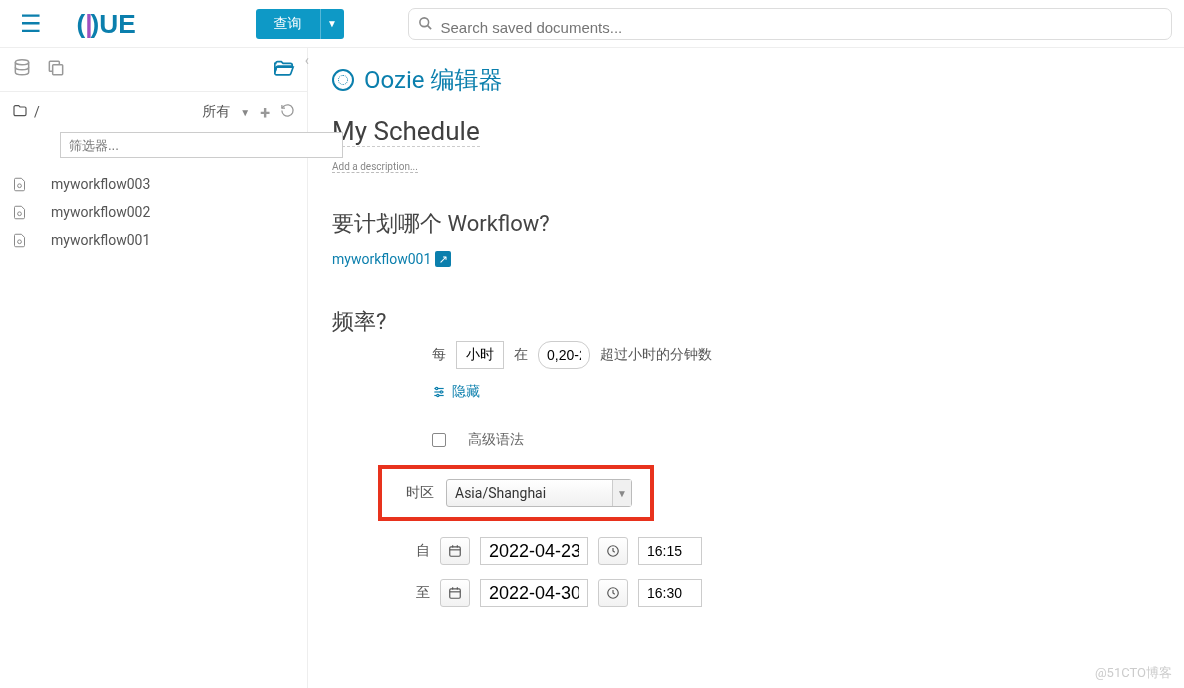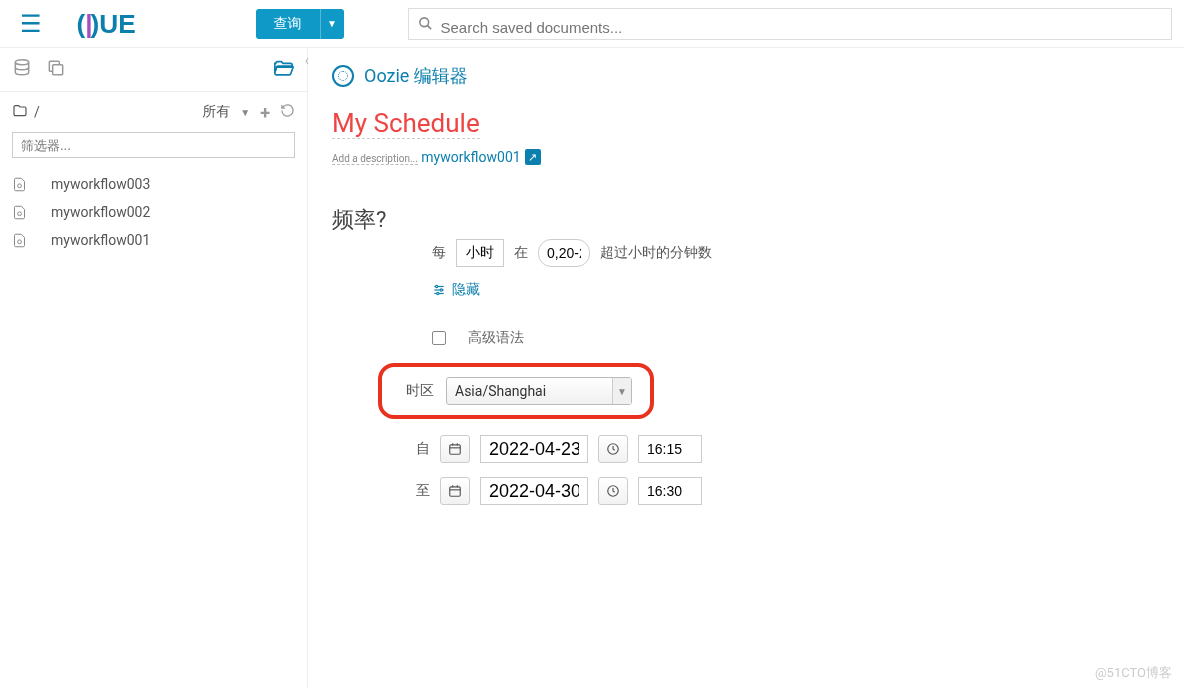--- a/index.html
+++ b/index.html
@@ -7,72 +7,72 @@
 
 
 .topbar { height: 48px; display: flex; align-items: center; padding: 0 12px; border-bottom: 1px solid #eee; }
 .hamburger { font-size: 24px; color: #0b7fad; cursor: pointer; padding: 0 8px; }
 .logo { margin-left: 24px; display: flex; align-items: center; }
 .logo svg { height: 28px; }
 .query-btn-group { margin-left: 72px; display: flex; }
 .query-btn { background: #0e99c6; color: #fff; border: none; height: 30px; padding: 0 18px; font-size: 14px; cursor: pointer; border-radius: 3px 0 0 3px; }
 .query-dropdown { background: #0e99c6; color: #fff; border: none; border-left: 1px solid rgba(255,255,255,0.3); height: 30px; width: 24px; cursor: pointer; border-radius: 0 3px 3px 0; font-size: 10px; }
 .search-wrap { margin-left: 64px; flex: 1; position: relative; }
-.search-input { width: 100%; height: 32px; border: 1px solid #ddd; border-radius: 0; padding: 8px 10px 0 32px; font-size: 15px; color: #888; }
+.search-input { width: 100%; height: 32px; border: 1px solid #ddd; border-radius: 7px; padding: 8px 10px 0 32px; font-size: 15px; color: #888; }
 .search-icon { position: absolute; left: 10px; top: 8px; color: #888; }
 
 
 .main { display: flex; height: calc(100% - 48px); }
 .sidebar { width: 308px; border-right: 1px solid #eee; display: flex; flex-direction: column; position: relative; }
 .collapse-caret { position: absolute; top: 4px; right: -2px; color: #bbb; font-size: 14px; }
 
 
 .sb-top { height: 44px; display: flex; align-items: center; padding: 0 12px; border-bottom: 1px solid #eee; }
 .sb-top-left { display: flex; gap: 14px; color: #999; }
 .sb-top-left svg { width: 20px; height: 20px; }
 .sb-top-right { margin-left: auto; color: #0b7fad; }
 
 
 .sb-path { height: 40px; display: flex; align-items: center; padding: 0 12px; color: #555; gap: 6px; }
 .sb-path-right { margin-left: auto; display: flex; align-items: center; gap: 10px; color: #999; }
 
 
 .sb-filter { padding: 0 12px 8px; }
-.sb-filter input { width: 100%; height: 26px; border: 1px solid #ccc; padding: 0 8px; font-size: 13px; color: #4d7c0f; }
+.sb-filter input { width: 100%; height: 26px; border: 1px solid #ccc; padding: 0 8px; font-size: 13px; color: #4d7c0f; margin-left: 48px; }
 
 
 .sb-files { padding: 4px 12px; }
 .sb-file { display: flex; align-items: center; gap: 24px; height: 28px; color: #555; cursor: pointer; }
 .sb-file svg { width: 15px; height: 15px; color: #888; }
 
 
 .content { flex: 1; padding: 16px 24px; overflow-y: auto; }
-.editor-header { display: flex; align-items: center; gap: 10px; color: #0b7fad; font-size: 18px; margin-bottom: 20px; }
+.editor-header { display: flex; align-items: center; gap: 10px; color: #0b7fad; font-size: 24px; margin-bottom: 20px; }
 .editor-header .oozie-icon { width: 22px; height: 22px; border: 2px solid #0b7fad; border-radius: 50%; display: flex; align-items: center; justify-content: center; }
 .editor-header .oozie-icon::after { content: ""; width: 8px; height: 8px; border: 1px dotted #0b7fad; border-radius: 50%; }
 
-.schedule-title { font-size: 26px; color: #ef4444; border-bottom: 1px dashed #ccc; display: inline-block; margin-bottom: 10px; font-weight: 400; }
+.schedule-title { font-size: 26px; color: #404040; border-bottom: 1px dashed #ccc; display: inline-block; margin-bottom: 10px; font-weight: 400; }
 .add-desc { color: #888; font-size: 10px; border-bottom: 1px dashed #bbb; display: inline-block; margin-bottom: 36px; cursor: pointer; }
 
 .section-title { font-size: 22px; color: #444; margin-bottom: 12px; }
 .workflow-link { color: #0b7fad; font-size: 14px; display: inline-flex; align-items: center; gap: 4px; margin-bottom: 40px; }
 .workflow-link .ext-icon { background: #0b7fad; color: #fff; width: 16px; height: 16px; display: inline-flex; align-items: center; justify-content: center; border-radius: 2px; font-size: 11px; }
 
 .freq-section { font-size: 22px; color: #444; margin-bottom: 4px; }
 .freq-row { display: flex; align-items: center; gap: 10px; margin-left: 100px; margin-bottom: 14px; color: #555; }
 .freq-input { border: 1px solid #ccc; height: 28px; padding: 0 8px; font-size: 14px; }
 .freq-input.small { width: 48px; text-align: center; }
 .freq-input.med { width: 52px; text-align: left; border-radius: 13px; }
 .hide-link { color: #0b7fad; display: flex; align-items: center; gap: 6px; margin-left: 100px; margin-bottom: 30px; cursor: pointer; font-size: 14px; }
 .hide-link svg { width: 14px; height: 14px; }
 
 .adv-row { margin-left: 100px; display: flex; align-items: center; gap: 22px; color: #666; margin-bottom: 16px; }
 .checkbox { width: 14px; height: 14px; border: 1.5px solid #888; border-radius: 2px; }
 
-.highlight-box { border: 4px solid #e8321d; border-radius: 16px; padding: 10px 18px 10px 10px; margin-left: 46px; display: inline-flex; align-items: center; gap: 12px; margin-bottom: 16px; }
+.highlight-box { border: 4px solid #e8321d; border-radius: 0; padding: 10px 18px 10px 10px; margin-left: 46px; display: inline-flex; align-items: center; gap: 12px; margin-bottom: 16px; }
 .label-cell { width: 42px; text-align: right; color: #555; }
 .tz-select { width: 186px; height: 28px; border: 1px solid #bbb; background: linear-gradient(#fff, #f0f0f0); padding: 0 8px; display: flex; align-items: center; justify-content: space-between; border-radius: 3px; }
 .tz-select .caret { color: #888; font-size: 10px; background: #f0f0f0; padding: 4px; border-left: 1px solid #ccc; margin-right: -8px; height: 100%; display: flex; align-items: center; }
 
 .dt-row { margin-left: 56px; display: flex; align-items: center; gap: 10px; margin-bottom: 14px; }
 .icon-btn { width: 30px; height: 28px; border: 1px solid #ccc; background: linear-gradient(#fff, #f2f2f2); display: flex; align-items: center; justify-content: center; border-radius: 3px; color: #555; }
 .date-input { width: 108px; height: 28px; border: 1px solid #ccc; padding: 0 8px; font-size: 18px; }
 .time-input { width: 64px; height: 28px; border: 1px solid #ccc; padding: 0 8px; font-size: 14px; }
 
 .watermark { position: absolute; bottom: 6px; right: 12px; color: #ccc; font-size: 13px; }
@@ -175,20 +175,21 @@
 
   <div class="content">
     <div class="editor-header">
       <span class="oozie-icon"></span>
       <span>Oozie 编辑器</span>
     </div>
 
     <div class="schedule-title">My Schedule</div><br>
     <div class="add-desc">Add a description...</div>
 
+    <div class="section-title">要计划哪个 Workflow?</div>
     <a class="workflow-link">
       <span>myworkflow001</span>
       <span class="ext-icon">↗</span>
     </a>
 
     <div class="freq-section">频率?</div>
 
     <div class="freq-row">
       <span>每</span>
       <input class="freq-input small" value="小时" style="">

